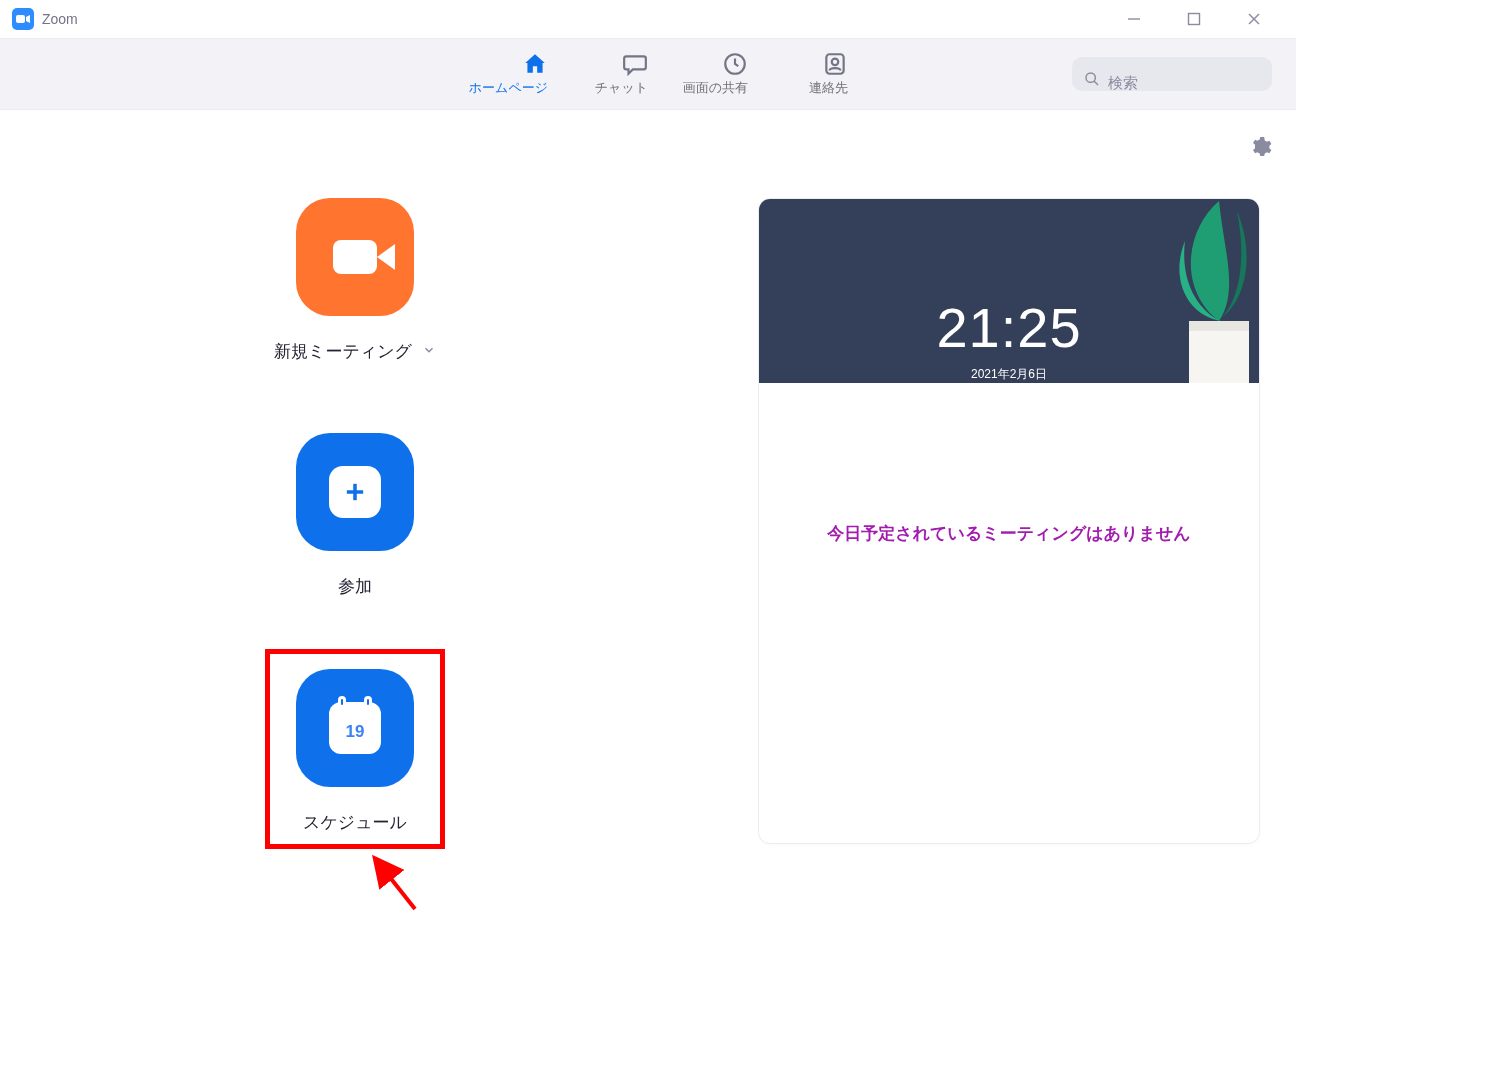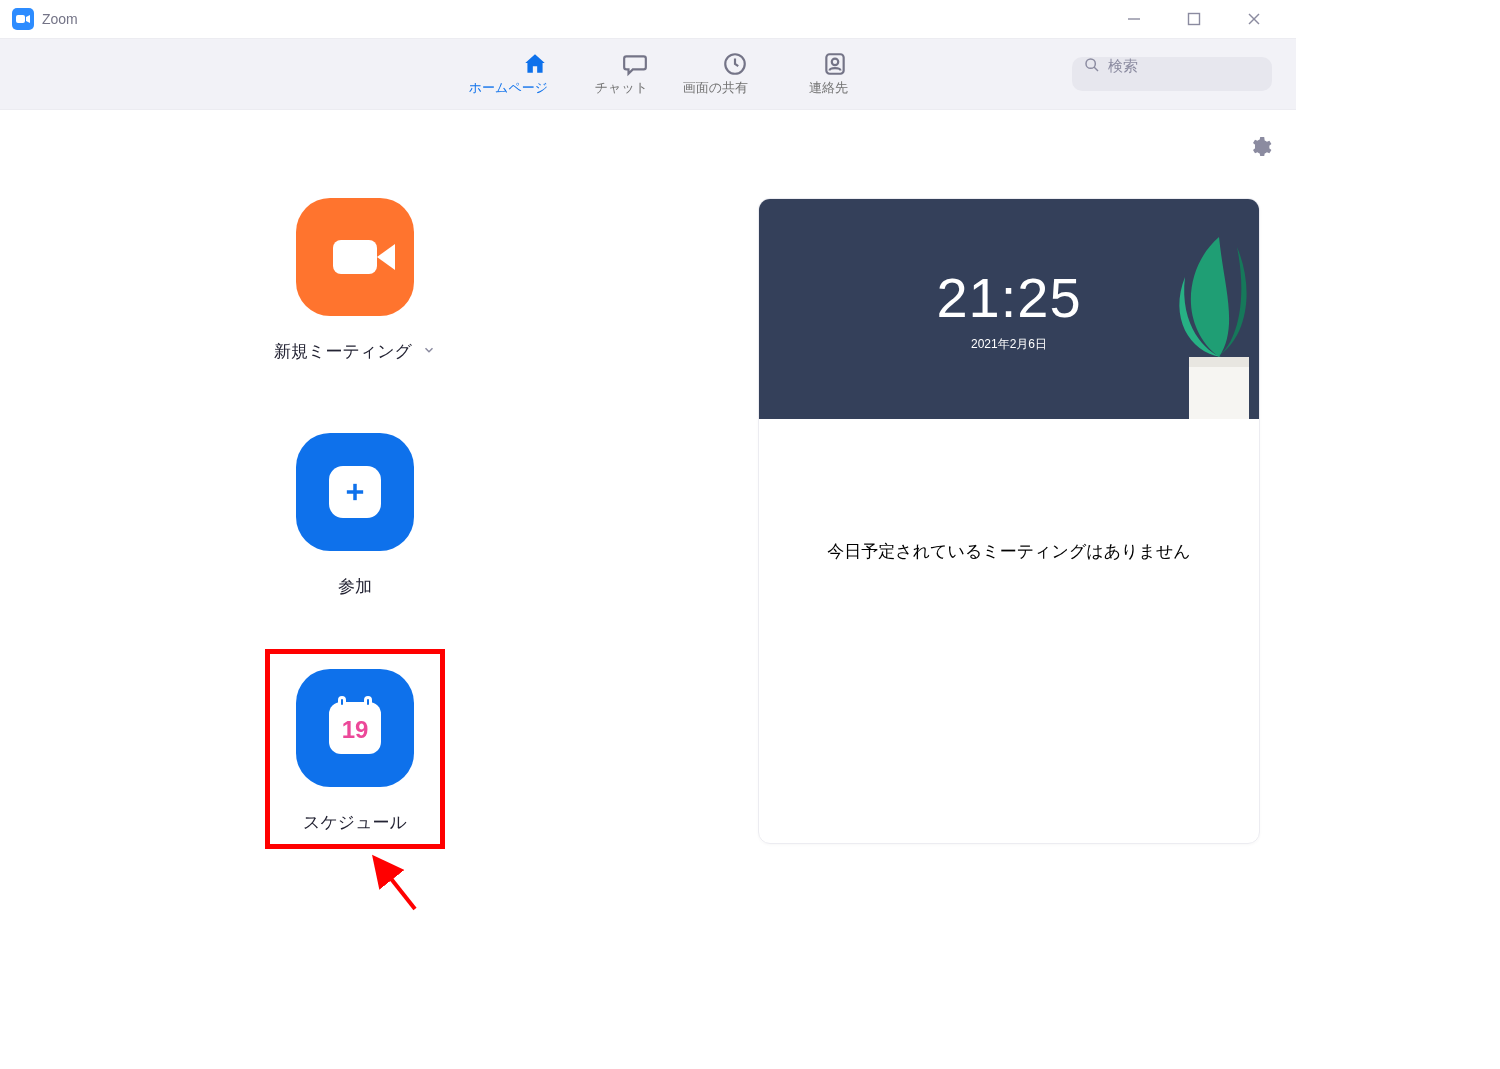--- a/index.html
+++ b/index.html
@@ -18,21 +18,21 @@
   
   .navbar { height: 72px; background: #f2f2f7; border-top: 1px solid #ececf1; border-bottom: 1px solid #ececf1; display: flex; align-items: center; position: relative; }
   .nav-tabs { display: flex; position: absolute; left: 50%; transform: translateX(-50%); height: 100%; }
   .nav-tab { width: 100px; display: flex; flex-direction: column; align-items: flex-end; justify-content: center; gap: 2px; cursor: pointer; }
   .nav-tab-icon { width: 26px; height: 26px; display: flex; align-items: center; justify-content: center; }
   .nav-tab-label { font-size: 13px; color: #737373; }
   .nav-tab.active .nav-tab-label { color: #0e71eb; }
   .nav-tab.active .nav-tab-icon { color: #0e71eb; }
   .nav-tab .nav-tab-icon { color: #747487; }
   .nav-right { position: absolute; right: 24px; display: flex; align-items: center; }
-  .search-box { width: 200px; height: 34px; background: #e7e7ee; border-radius: 10px; display: flex; align-items: flex-start; padding: 0 12px; gap: 8px; color: #8b8ba0; }
+  .search-box { width: 200px; height: 34px; background: #e7e7ee; border-radius: 10px; display: flex; align-items: flex-end; padding: 0 12px; gap: 8px; color: #8b8ba0; }
   .search-box input { background: transparent; border: none; outline: none; font-size: 15px; color: #444; width: 100%; }
   .search-box input::placeholder { color: #8b8ba0; }
 
   
   .settings-row { position: absolute; right: 24px; top: 135px; color: #8b8ba0; cursor: pointer; }
 
   
   .content { display: flex; padding-top: 88px; padding-left: 120px; gap: 60px; }
   .action-grid { width: 470px; display: grid; grid-template-columns: 1fr; row-gap: 60px; }
   .action-item { display: flex; flex-direction: column; align-items: center; gap: 24px; position: relative; }
@@ -41,38 +41,38 @@
   .tile-blue { background: #0e71eb; }
   .action-label-row { display: flex; align-items: center; gap: 10px; }
   .action-label { font-size: 17px; color: #232333; }
   .chevron { color: #8b8ba0; cursor: pointer; }
 
   .highlight-box { position: absolute; top: -20px; left: 50%; transform: translateX(-50%); width: 180px; height: 200px; border: 5px solid #ff0000; pointer-events: none; }
   .arrow-annotation { position: absolute; top: 180px; left: 50%; transform: translateX(10px); color: #ff0000; }
 
   
   .right-panel { width: 502px; height: 646px; border-radius: 12px; border: 1px solid #ececf1; overflow: hidden; box-shadow: 0 1px 3px rgba(0,0,0,0.03); display: flex; flex-direction: column; margin-left: auto; margin-right: 36px; }
-  .panel-hero { height: 220px; background: #34405a; position: relative; overflow: hidden; display: flex; flex-direction: column; align-items: center; justify-content: center; }
+  .panel-hero { height: 184px; background: #34405a; position: relative; overflow: hidden; display: flex; flex-direction: column; align-items: center; justify-content: flex-end; }
   .panel-time { color: #fff; font-size: 56px; font-weight: 400; letter-spacing: 1px; }
   .panel-date { color: #fff; font-size: 12px; margin-top: 6px; }
   .plant { position: absolute; bottom: 0; right: 0; }
   .panel-body { flex: 1; display: flex; align-items: center; justify-content: center; }
-  .panel-empty { color: #000000; font-size: 17px; text-align: left; margin-top: -160px;}
+  .panel-empty { color: #a21caf; font-size: 17px; text-align: left; margin-top: -160px; font-weight: bold;}
 
   
   .inner-sq { width: 52px; height: 52px; background: #fff; border-radius: 14px; display: flex; align-items: center; justify-content: center; color: #0e71eb; }
 
   
   .cam-body { width: 44px; height: 34px; background: #fff; border-radius: 8px; position: relative; }
   .cam-lens { position: absolute; right: -18px; top: 4px; width: 0; height: 0; border-top: 13px solid transparent; border-bottom: 13px solid transparent; border-right: 18px solid #fff; }
 
   .cal-icon { width: 52px; height: 52px; background: #fff; border-radius: 12px; display: flex; flex-direction: column; align-items: center; position: relative; }
   .cal-rings { position: absolute; top: -6px; display: flex; gap: 18px; }
   .cal-ring { width: 8px; height: 12px; border: 3px solid #fff; border-radius: 4px; background: #0e71eb; }
-  .cal-num { margin-top: 14px; font-size: 24px; font-weight: 600; color: #ec4899; }
+  .cal-num { margin-top: 20px; font-size: 17px; font-weight: 600; color: #3b82f6; }
 </style>
 </head>
 <body>
 
 <div class="titlebar">
   <div class="titlebar-left">
     <div class="app-logo">
       <svg width="14" height="10" viewBox="0 0 14 10">
           <rect x="0" y="1" width="9" height="8" rx="2" fill="#fff"></rect>
           <path d="M10 3 L14 1 L14 9 L10 7 Z" fill="#fff"></path>

